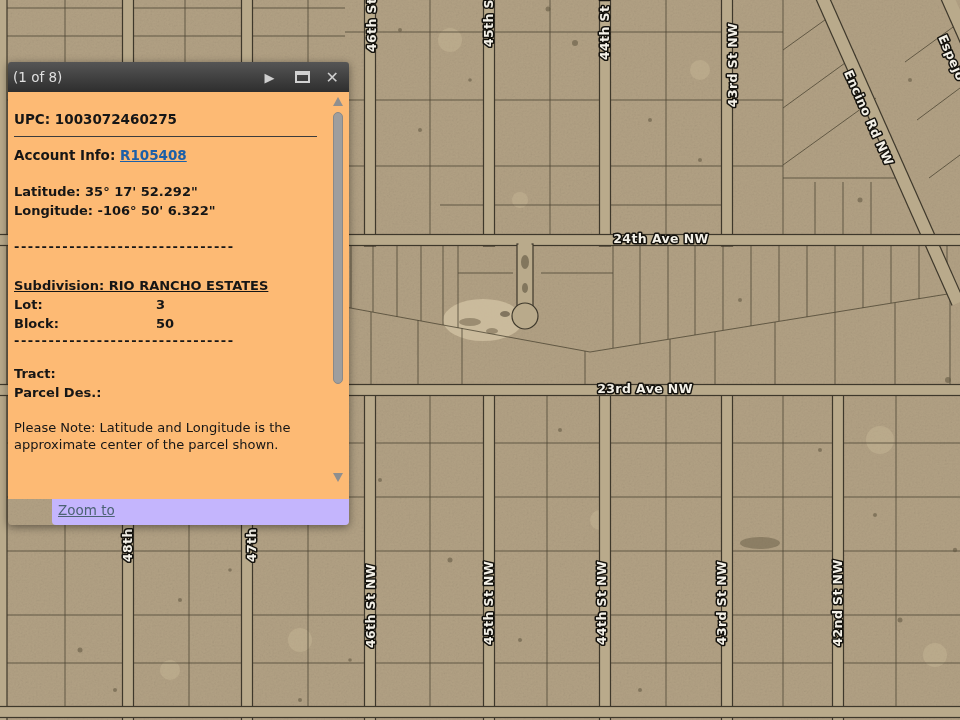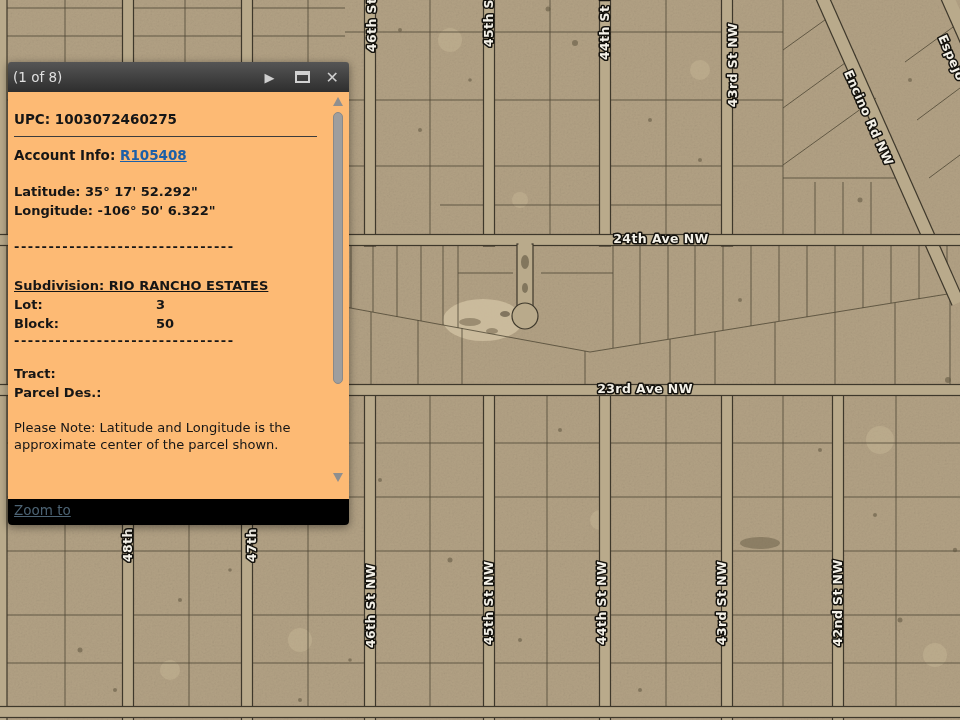--- a/index.html
+++ b/index.html
@@ -41,21 +41,21 @@
   .acct{font-size:13.5px;}
   a.acct-link{color:var(--link);font-weight:bold;text-decoration:underline;cursor:pointer;}
   .latlng{margin-top:17px;}
   .sep{letter-spacing:1.5px;margin-top:17px;white-space:nowrap;overflow:hidden;}
   .subdiv{margin-top:20px;text-decoration:underline;}
   .kv{display:flex;gap:32px;}
   .kv .k{flex:0 0 110px;}
   .sep2{letter-spacing:1.5px;margin-top:-2px;white-space:nowrap;overflow:hidden;}
   .tract-block{margin-top:14px;}
   .note{margin-top:17px;line-height:17px;max-width:302px;}
-  .popup-footer{height:26px;background:#000000;border-radius:0 0 4px 4px;padding:1px 0 0 6px;}
+  .popup-footer{height:26px;background:#c4b5fd;border-radius:0 0 4px 4px;padding:1px 0 0 6px;margin-left:44px;}
   a.zoom-to{color:var(--zoomlink);font-size:13.5px;text-decoration:underline;cursor:pointer;}
 
   
   .sbar{position:absolute;top:3px;right:3px;width:16px;height:398px;}
   .sb-up{position:absolute;top:2px;left:3px;width:0;height:0;cursor:pointer;
     border-left:5.5px solid transparent;border-right:5.5px solid transparent;border-bottom:9px solid #8f8f8f;}
   .sb-down{position:absolute;top:378px;left:3px;width:0;height:0;cursor:pointer;
     border-left:5.5px solid transparent;border-right:5.5px solid transparent;border-top:9px solid #8f8f8f;}
   .sb-thumb{position:absolute;top:17px;left:3px;width:10px;height:272px;cursor:pointer;
     background:#9e9e9e;border:1px solid #898989;border-radius:6px;}

